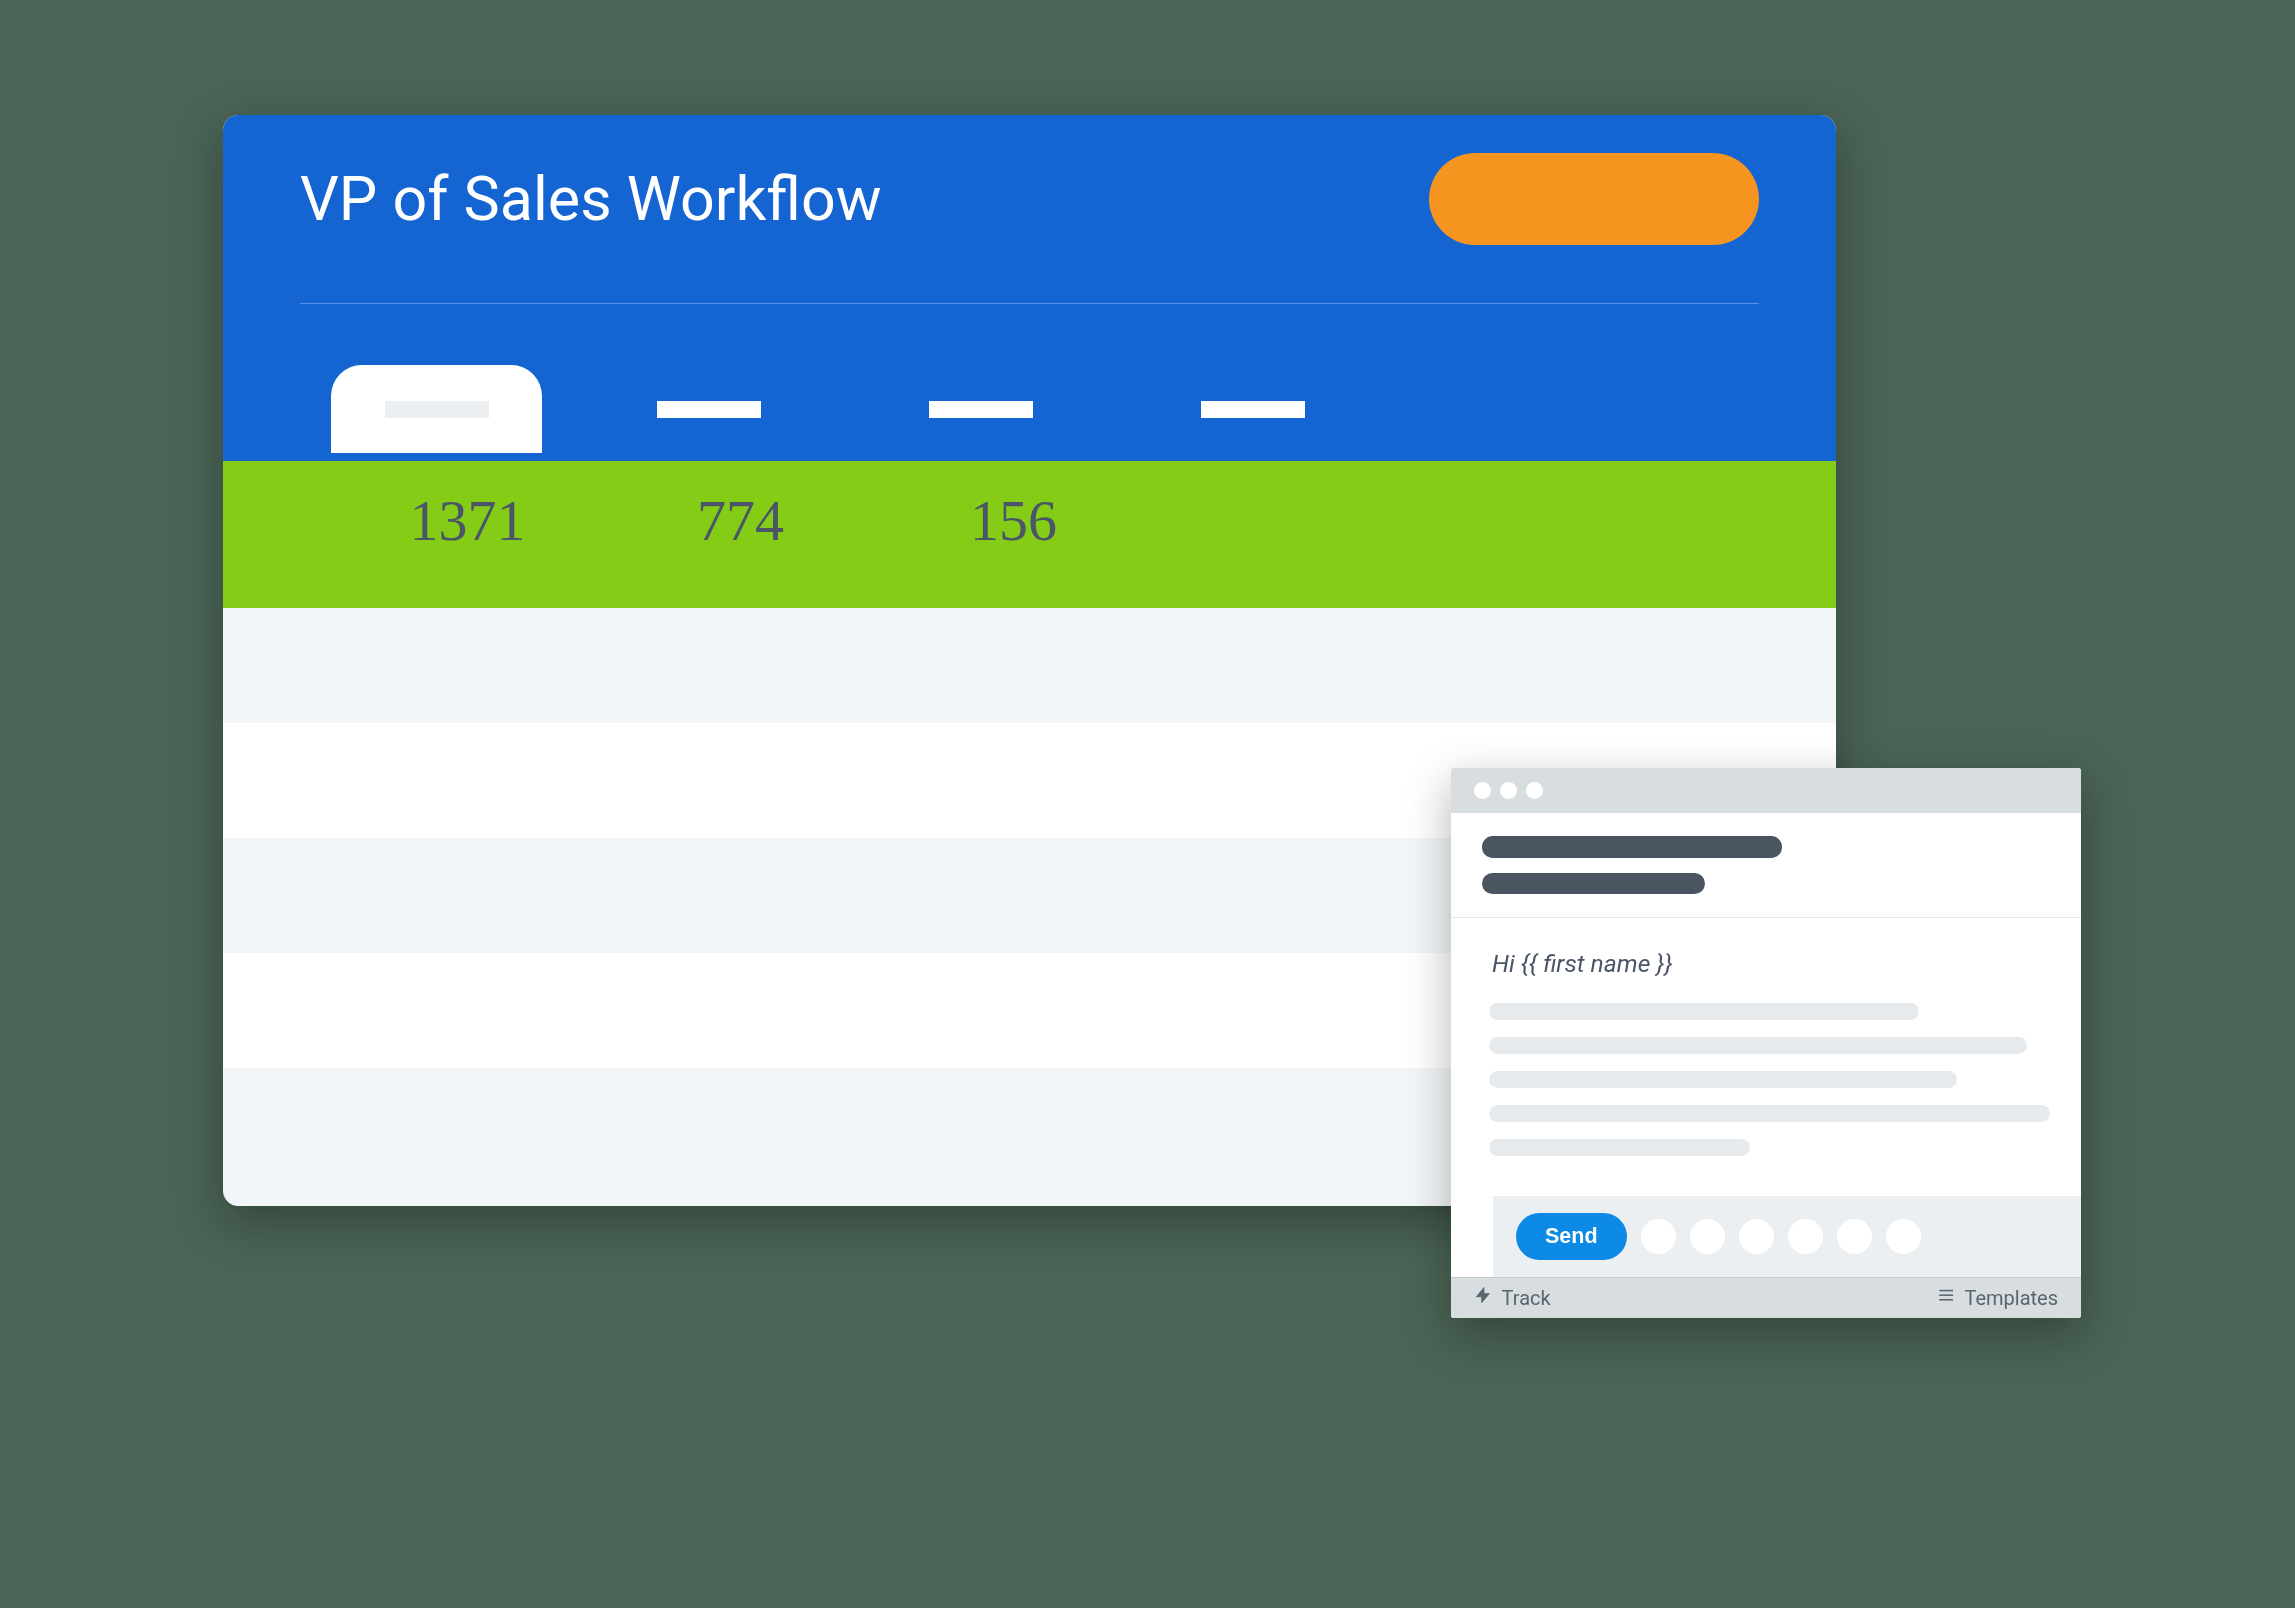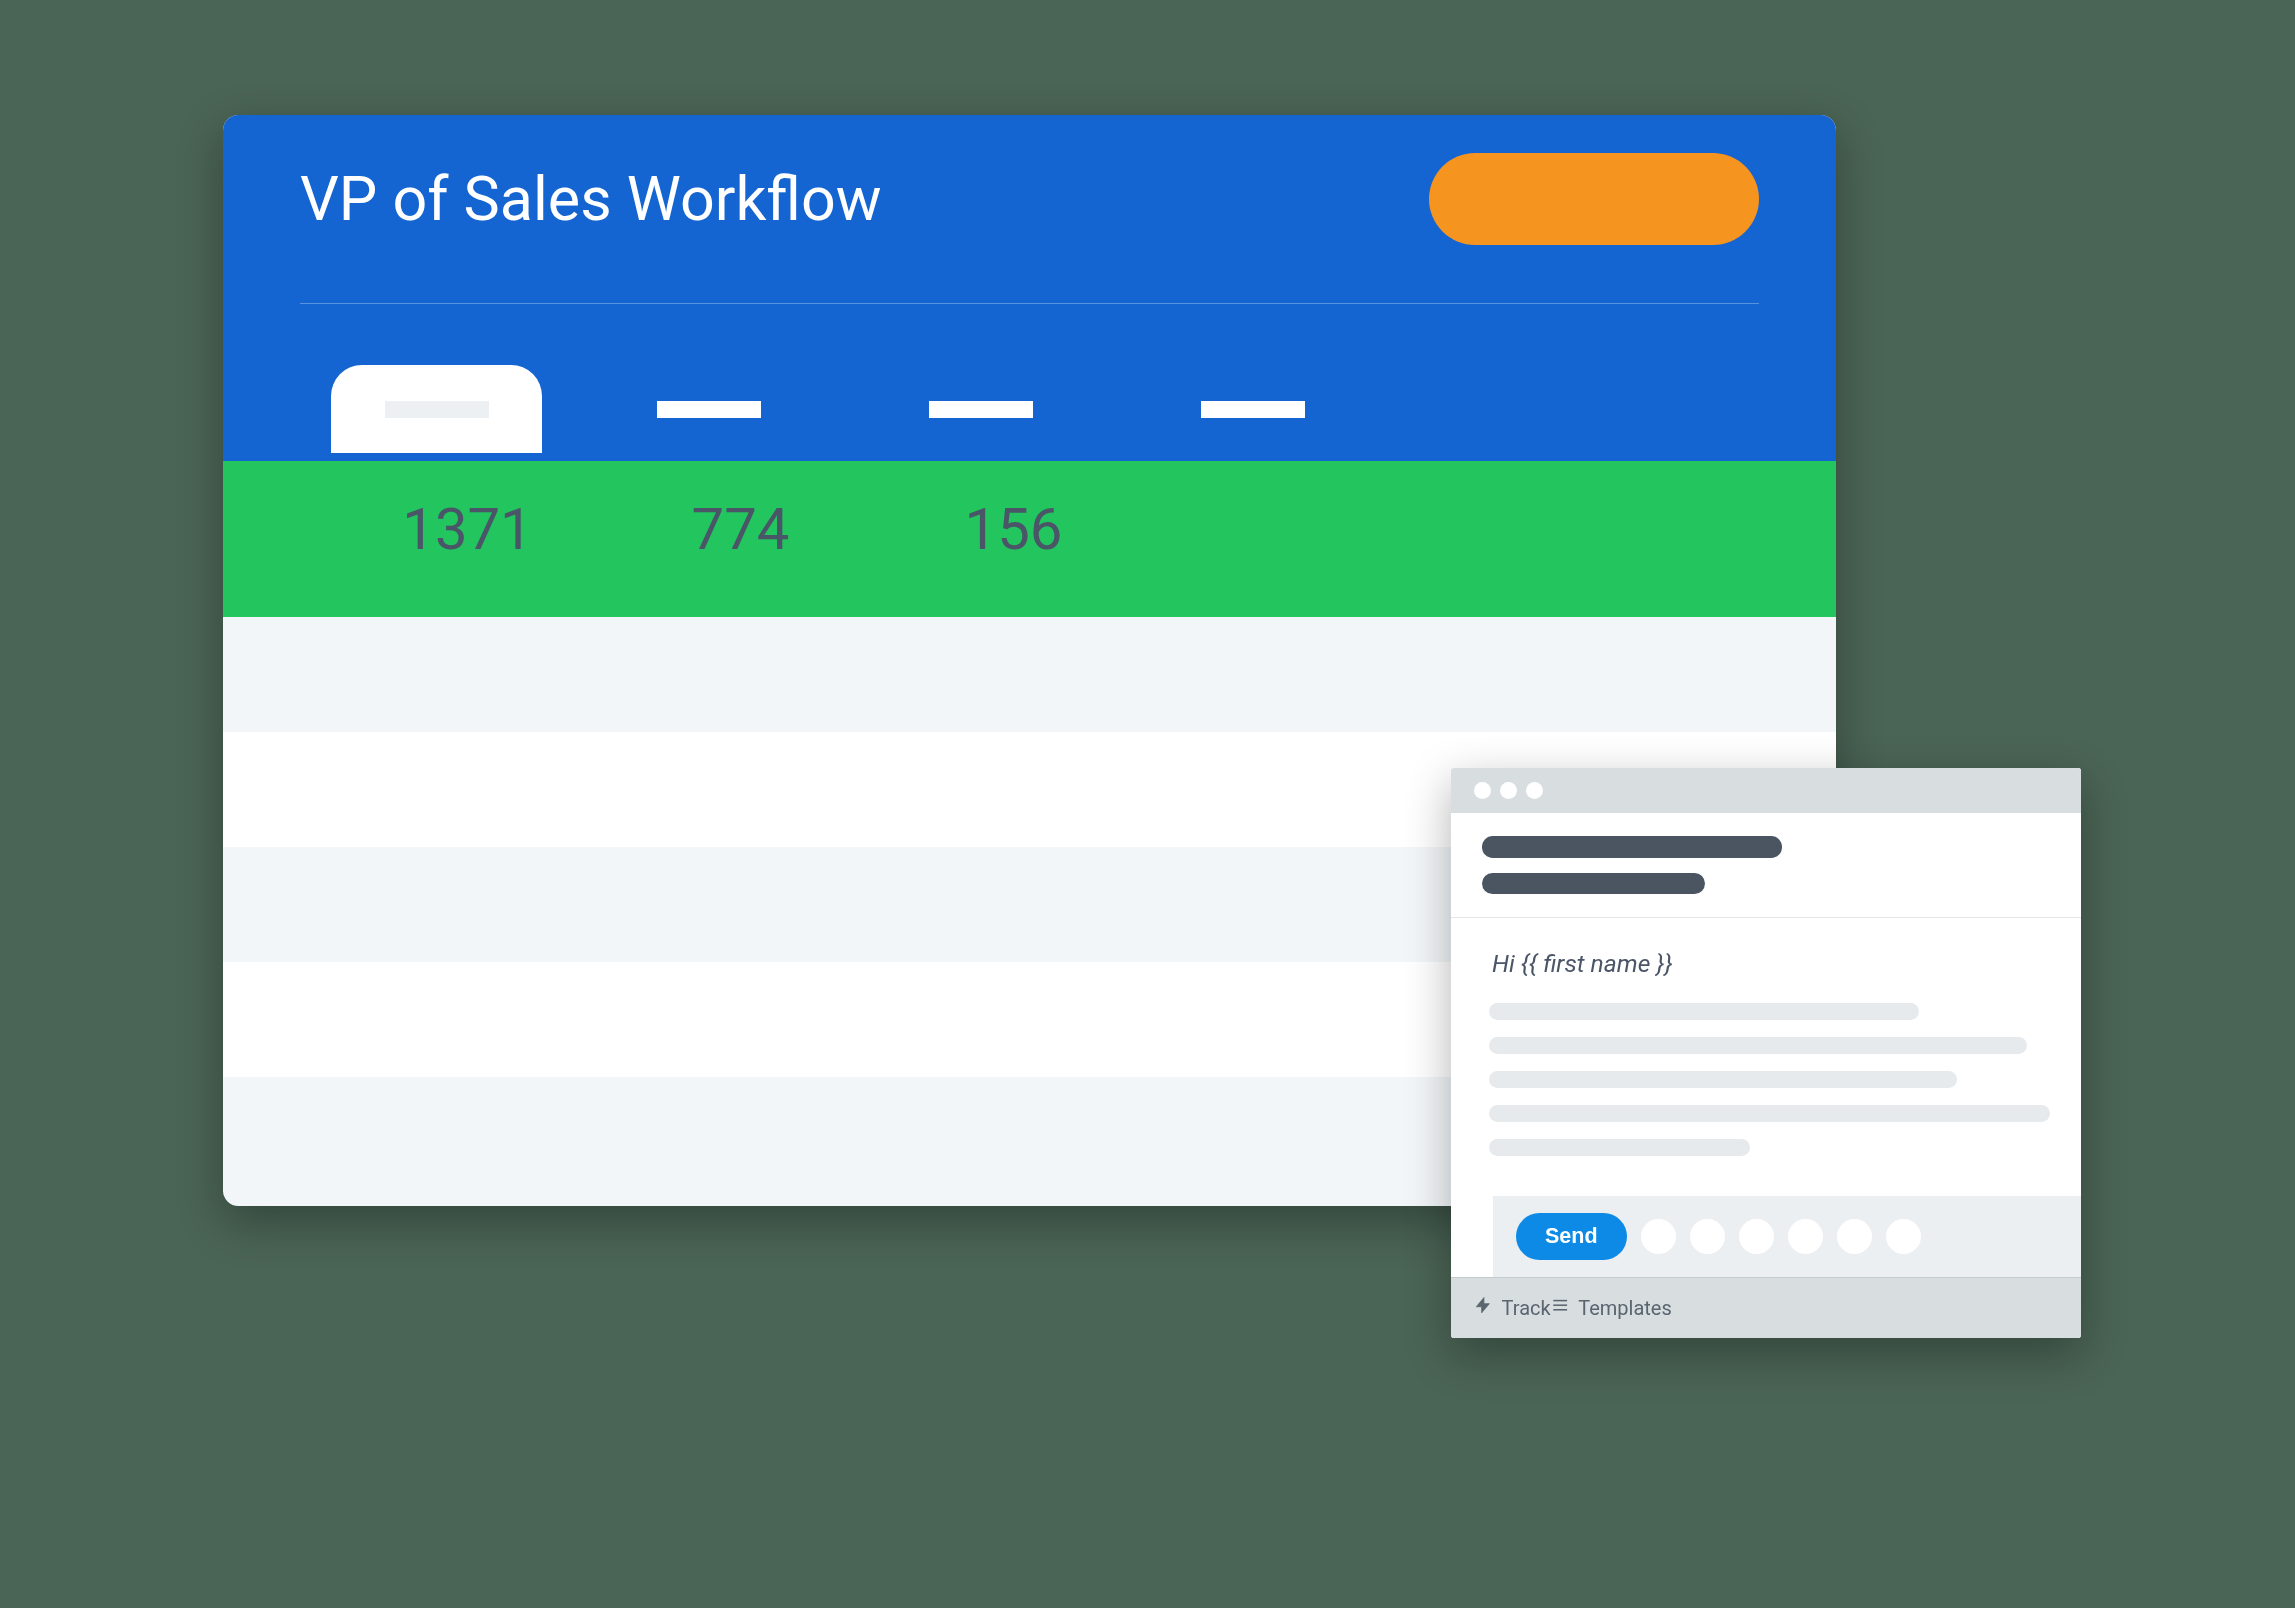--- a/index.html
+++ b/index.html
@@ -70,22 +70,23 @@
       width: 104px;
       height: 17px;
       background: #edf0f2;
     }
     .tab:not(.active) .tab-inner {
       background: #ffffff;
     }
     .stats {
       display: flex;
       gap: 0;
-      padding: 34px 77px 54px 108px;
-      background: #22c55e;
+      padding: 26px 77px 54px 108px;
+      background: #84cc16;
+      font-family: Liberation Serif, serif;
     }
     .stat {
       width: 273px;
       text-align: center;
       color: #4a5568;
       font-size: 58px;
       font-weight: 400;
     }
     .rows {
       display: flex;
@@ -186,23 +187,23 @@
       font-weight: 600;
     }
     .toolbar-dot {
       width: 35px;
       height: 35px;
       background: #ffffff;
       border-radius: 50%;
     }
     .email-footer {
       background: #d8dde0;
-      padding: 18px 23px;
-      display: flex;
-      justify-content: flex-start;
+      padding: 8px 23px;
+      display: flex;
+      justify-content: space-between;
       align-items: center;
       border-top: 0.8px solid #c5cace;
     }
     .footer-item {
       display: flex;
       align-items: center;
       gap: 9.2px;
       color: #5a6570;
       font-size: 20px;
     }

